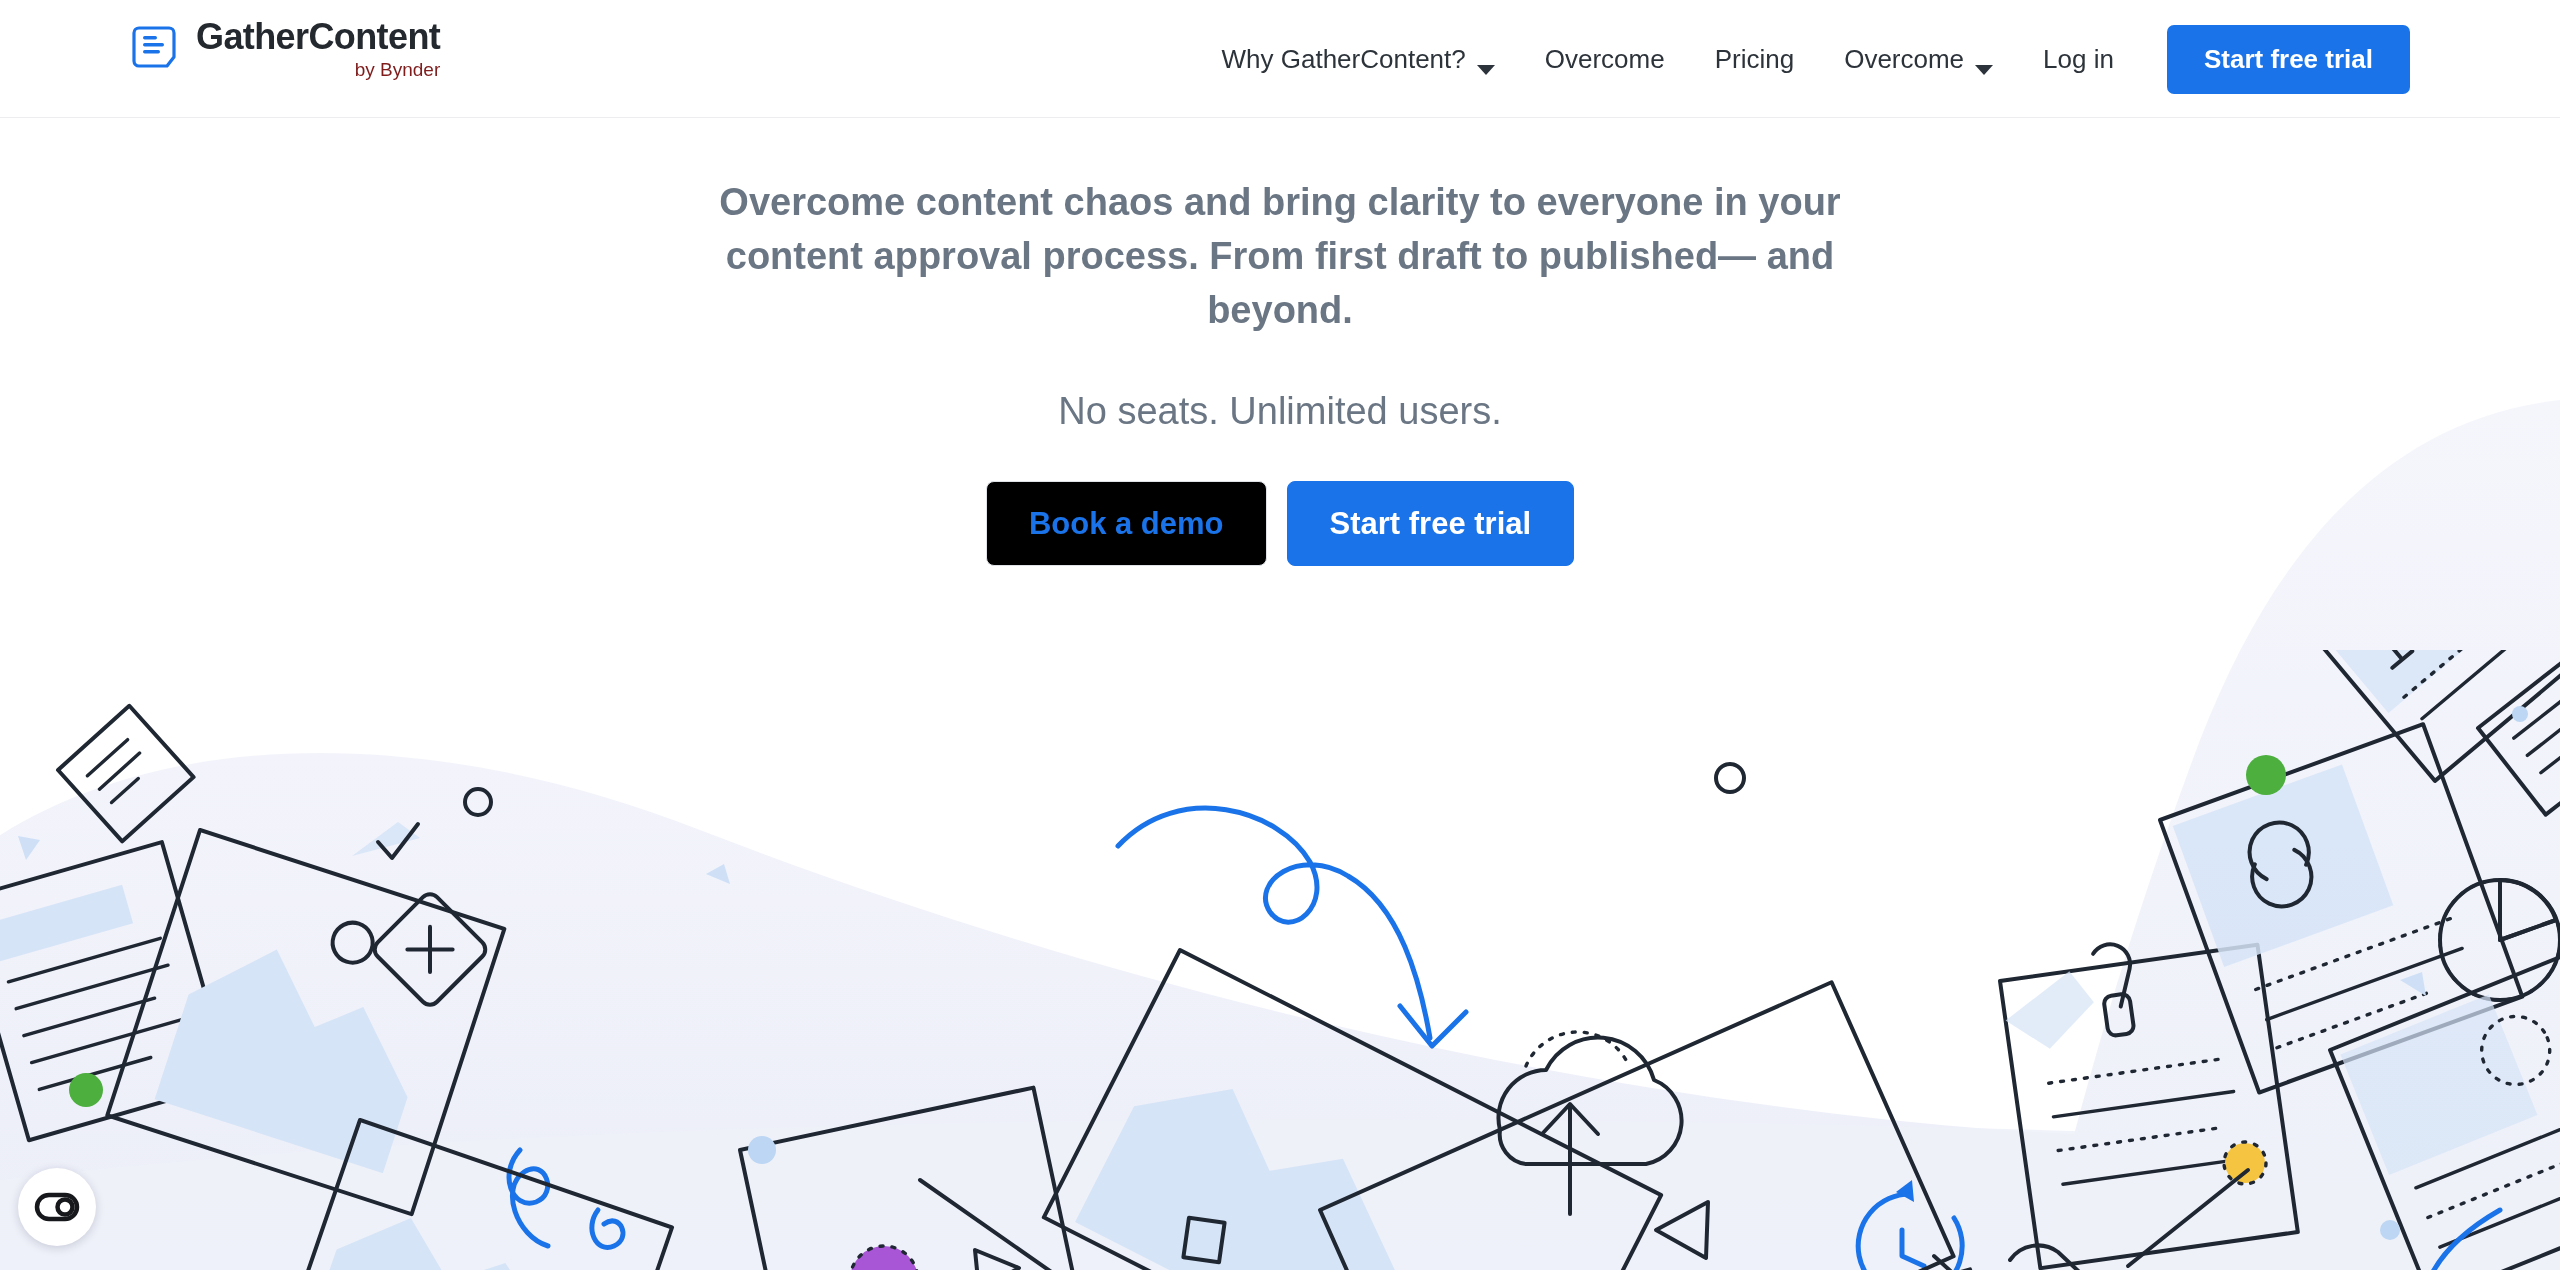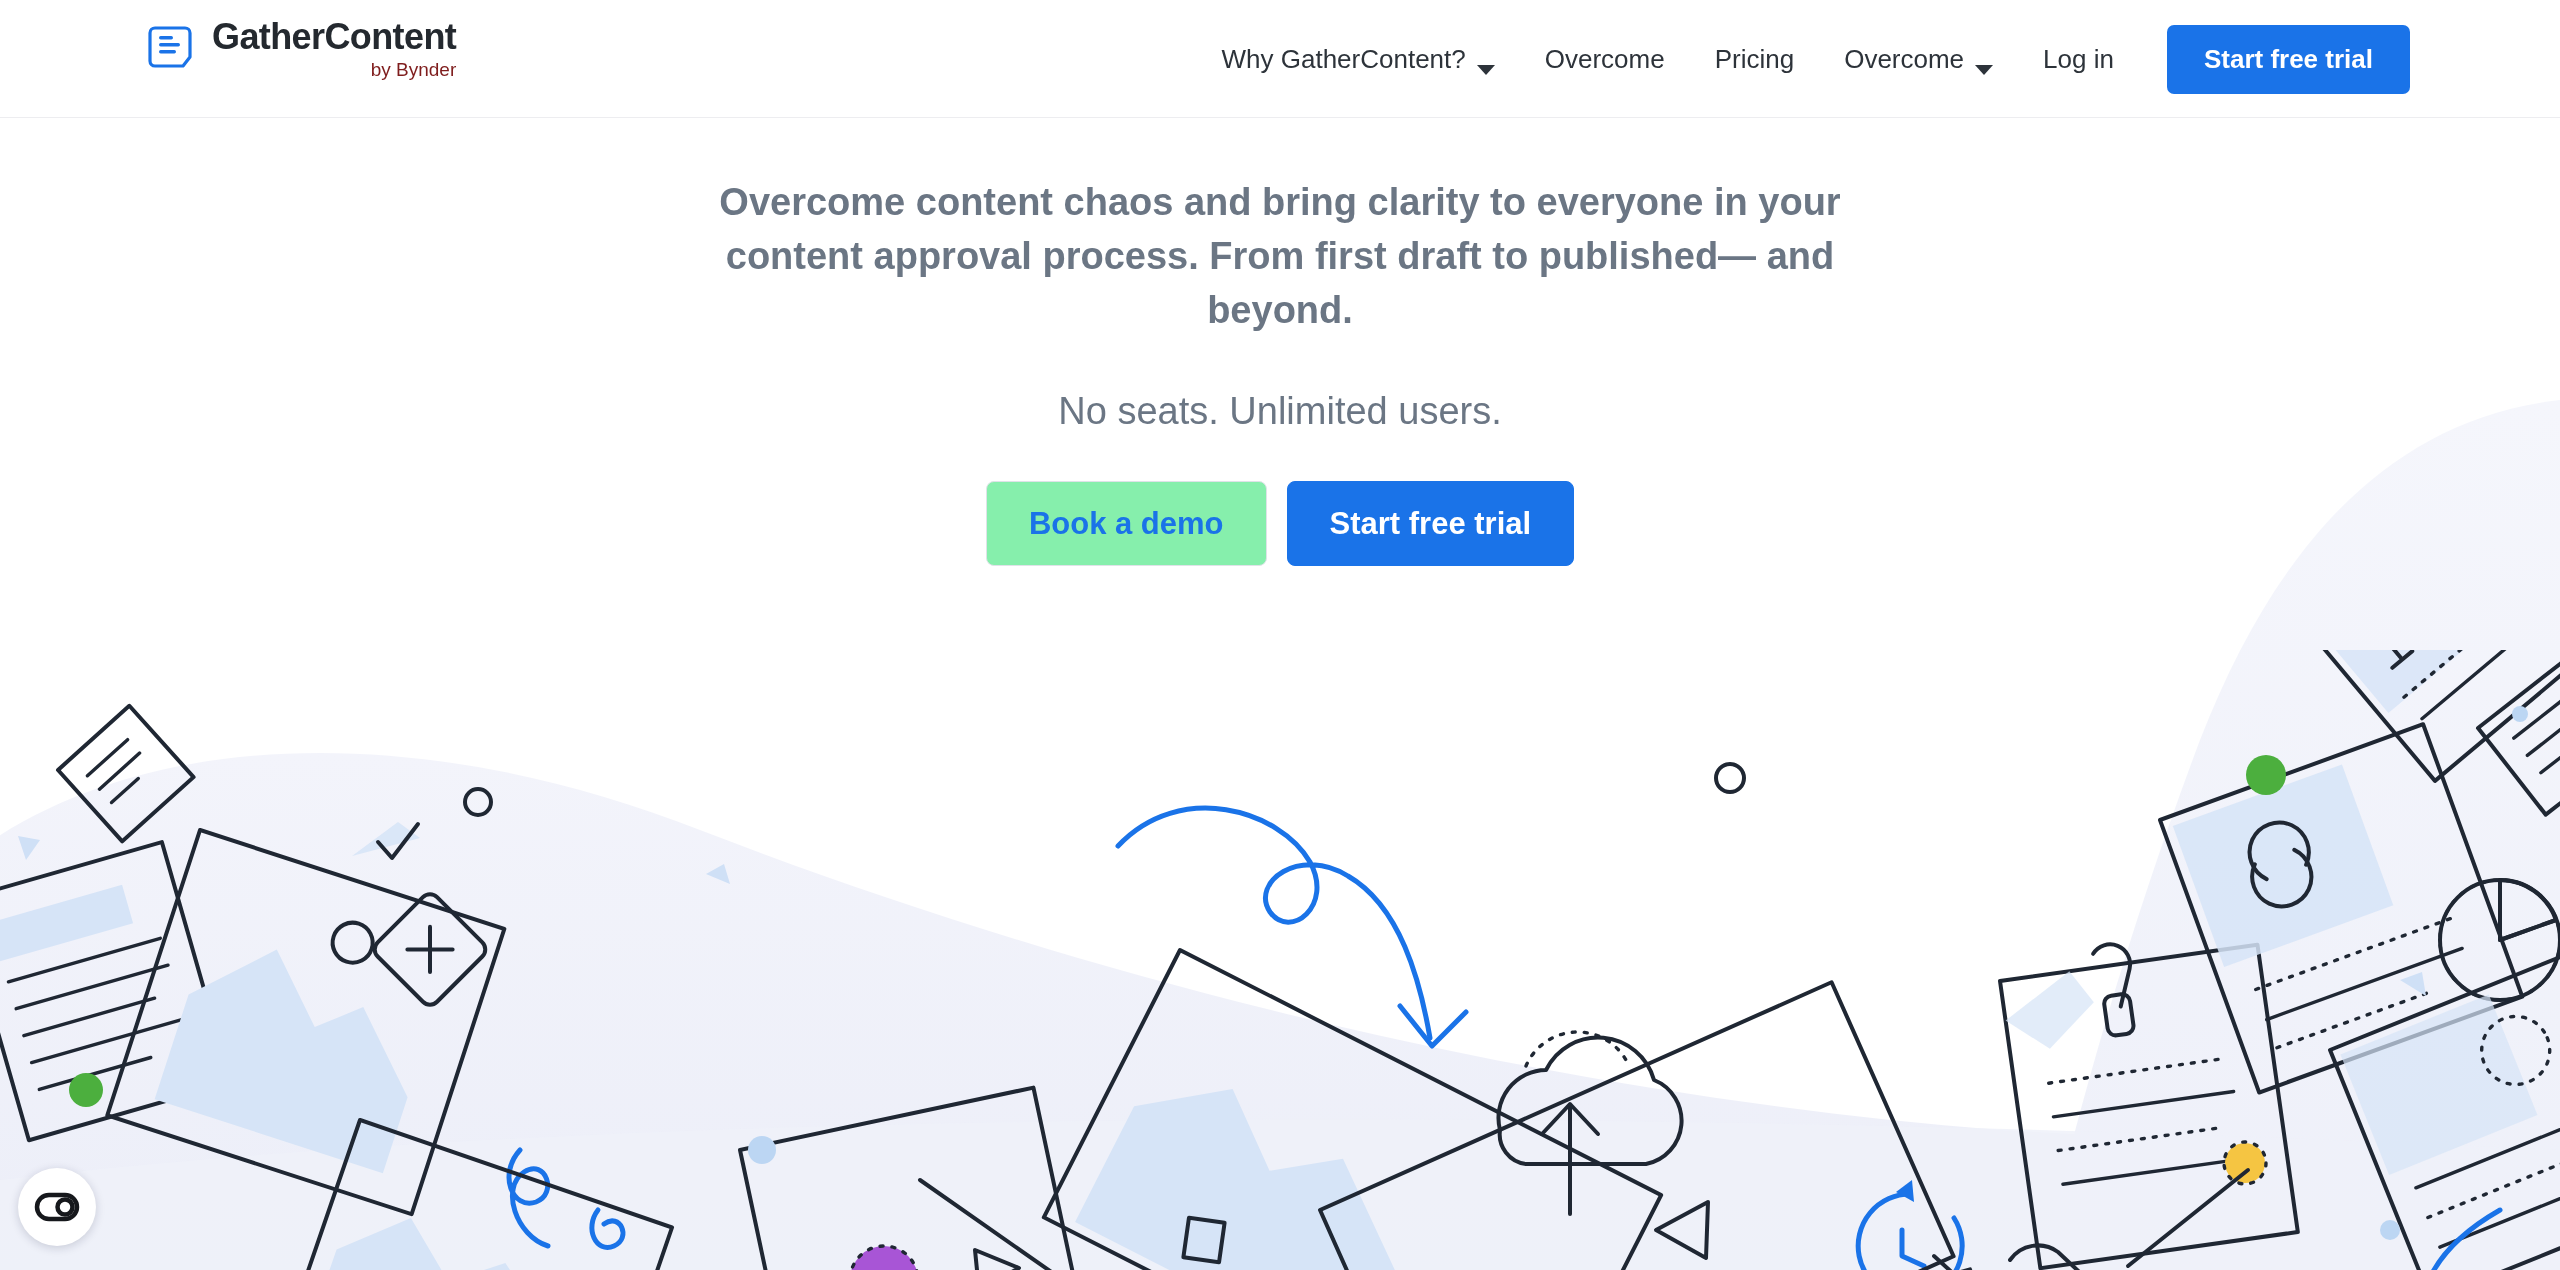--- a/index.html
+++ b/index.html
@@ -20,21 +20,21 @@
 
   
   .header {
     position:absolute; top:0; left:0; width:2560px; height:118px;
     background:#ffffff;
     border-bottom:1px solid #ededf0;
     display:flex; align-items:center;
     z-index:40;
   }
   .logo-wrap {
-    position:absolute; left:148px; top:18px;
+    position:absolute; left:132px; top:18px;
     display:flex; align-items:flex-start; gap:14px;
     text-decoration:none; cursor:pointer;
   }
   .logo-mark { width:50px; height:50px; flex:none; margin-top:4px; }
   .logo-text-col { display:flex; flex-direction:column; align-items:flex-end; }
   .logo-word {
     font-size:36px; font-weight:bold; color:#24292f; letter-spacing:-0.6px;
     line-height:1.05; white-space:nowrap;
   }
   .logo-sub {
@@ -106,21 +106,21 @@
   }
   .btn {
     font-family:"Liberation Sans", sans-serif;
     font-size:31px; font-weight:bold;
     border-radius:8px;
     cursor:pointer;
     white-space:nowrap;
     line-height:1;
   }
   .btn-secondary {
-    background:#86efac; color:#1a73e8;
+    background:#000000; color:#1a73e8;
     border:1.5px solid #dfe3e8;
     padding:26px 42px;
   }
   .btn-primary {
     background:#1a73e8; color:#ffffff;
     border:1.5px solid #1a73e8;
     padding:26px 42px;
   }
 
   

